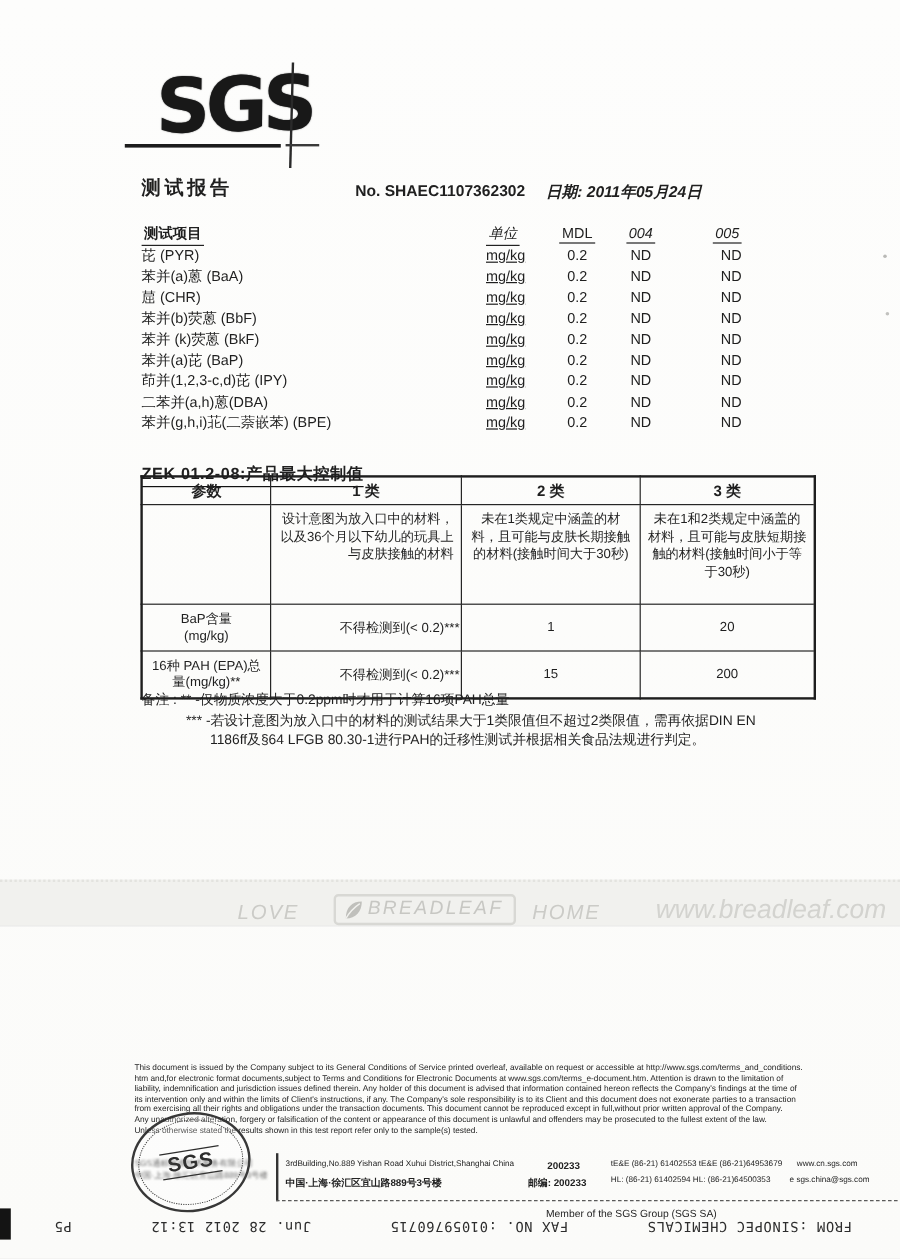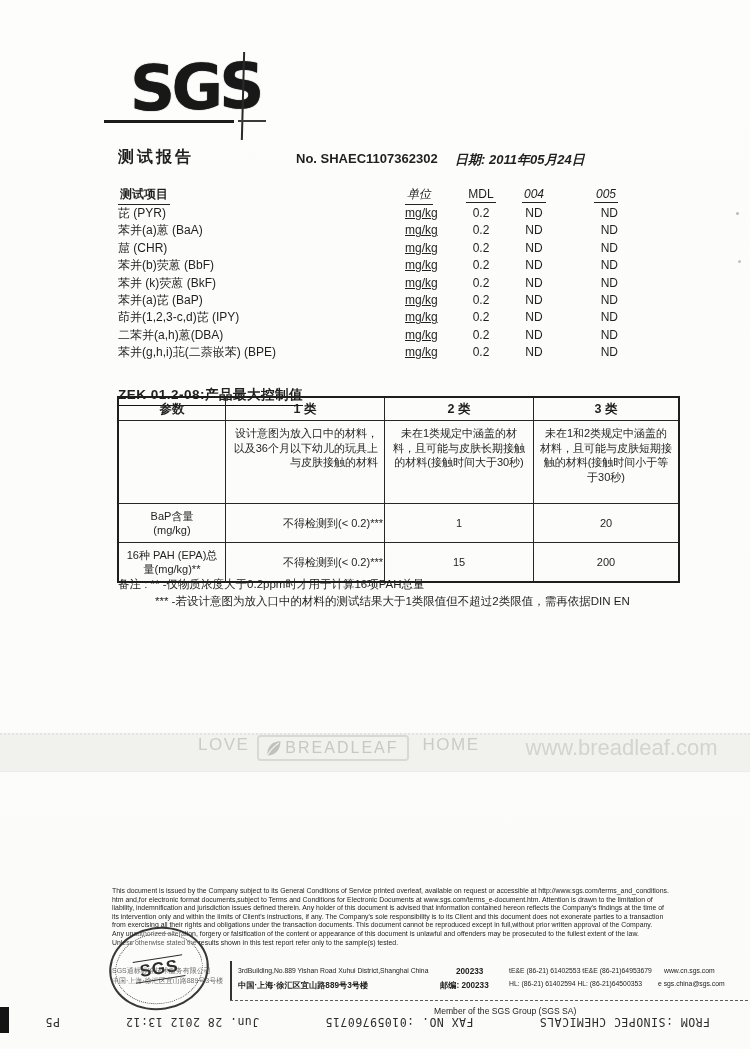--- a/index.html
+++ b/index.html
@@ -47,23 +47,23 @@
   .ctrl td.lim{padding-left:13px;}
   .ctrl td.num{text-align:center;}
   .co0{width:104px;}.co1{width:156px;}.co2{width:146px;}.co3{width:142px;}
 
   
   .notes{position:absolute;left:118px;top:576px;font-size:11.5px;line-height:16.5px;}
   .notes .n2{padding-left:37px;}
   .notes .n3{padding-left:57px;}
 
   
-  .wmark{position:absolute;left:0;top:733px;width:750px;height:36px;background:#f1f1ee;border-top:2px dotted #e3e3df;border-bottom:1px solid #ececea;display:flex;align-items:flex-start;color:#cbcbc7;}
+  .wmark{position:absolute;left:0;top:733px;width:750px;height:36px;background:#f1f1ee;border-top:2px dotted #e3e3df;border-bottom:1px solid #ececea;display:flex;align-items:flex-end;color:#cbcbc7;font-style:italic;}
   .wm-love{margin-left:198px;font-size:17px;letter-spacing:1.5px;}
-  .wm-box{margin-left:8px;display:flex;align-items:center;border:2px solid #d8d8d4;border-radius:4px;padding:1px 8px 1px 4px;}
+  .wm-box{margin-left:29px;display:flex;align-items:center;border:2px solid #d8d8d4;border-radius:4px;padding:1px 8px 1px 4px;}
   .wm-brand{font-size:16px;letter-spacing:2px;color:#c7c7c3;margin-left:2px;}
   .wm-home{margin-left:14px;font-size:17px;letter-spacing:1.5px;}
   .wm-url{margin-left:46px;font-size:22px;color:#d3d3cf;}
   .leaf-icon{width:20px;height:20px;}
 
   
   .disc{position:absolute;left:112px;top:887px;width:594px;font-size:6.9px;line-height:8.6px;color:#1d1d1d;filter:blur(0.25px);}
   .disc div{white-space:nowrap;}
 
   
@@ -73,21 +73,21 @@
 
   
   .foot{position:absolute;left:0;top:958px;width:750px;height:60px;font-size:6.8px;color:#222;}
   .f-noisy{position:absolute;left:112px;top:8px;width:112px;font-size:7px;line-height:10px;color:#4a4a4a;filter:blur(0.7px);opacity:0.8;}
   .f-vline{position:absolute;left:230px;top:3px;width:1.6px;height:40px;background:#333;}
   .fa{position:absolute;white-space:nowrap;}
   .r1{top:9px;}
   .r2{top:22px;}
   .cnb{font-size:8.2px;font-weight:bold;}
   .f-dash{position:absolute;left:230px;top:42px;width:518px;border-top:1.6px dashed #5a5a5a;}
-  .f-member{position:absolute;left:434px;top:48px;font-size:8.6px;color:#1f1f1f;}
+  .f-member{position:absolute;left:455px;top:48px;font-size:8.6px;color:#1f1f1f;}
 
   
   .faxline{position:absolute;left:0;top:1010px;width:750px;height:24px;transform:rotate(180deg);display:flex;align-items:center;box-sizing:border-box;padding:0 45px 0 40px;justify-content:space-between;font-family:"DejaVu Sans Mono","Liberation Mono",monospace;font-size:11.5px;color:#2d2d2d;letter-spacing:0.5px;filter:blur(0.2px);}
 
   
   .corner-mark{position:absolute;left:0;top:1007px;width:9px;height:26px;background:#141414;}
   .speck1{position:absolute;left:736px;top:212px;width:3px;height:3px;background:#b9b9b6;border-radius:50%;}
   .speck2{position:absolute;left:738px;top:260px;width:3px;height:3px;background:#c2c2bf;border-radius:50%;}
 </style>
 </head>
@@ -208,20 +208,21 @@
       <td class="lim">不得检测到(&lt; 0.2)***</td>
       <td class="num">15</td>
       <td class="num">200</td>
     </tr>
   </tbody>
     </table>
 
   <div class="notes">
     <div class="n1">备注 : ** -仅物质浓度大于0.2ppm时才用于计算16项PAH总量</div>
     <div class="n2">*** -若设计意图为放入口中的材料的测试结果大于1类限值但不超过2类限值，需再依据DIN EN</div>
+    <div class="n3">1186ff及§64 LFGB 80.30-1进行PAH的迁移性测试并根据相关食品法规进行判定。</div>
   </div>
 
   <div class="wmark">
     <span class="wm-love">LOVE</span>
     <span class="wm-box">
       <svg class="leaf-icon" viewBox="0 0 24 24">
         <path d="M5 21 C5 10 11 4 21 4 C21 14 15 21 5 21 Z" fill="#c0c0bc"></path>
         <path d="M5 21 C9 14 13 10 19 6" stroke="#f1f1ee" stroke-width="1.4" fill="none"></path>
       </svg>
       <span class="wm-brand">BREADLEAF</span>

